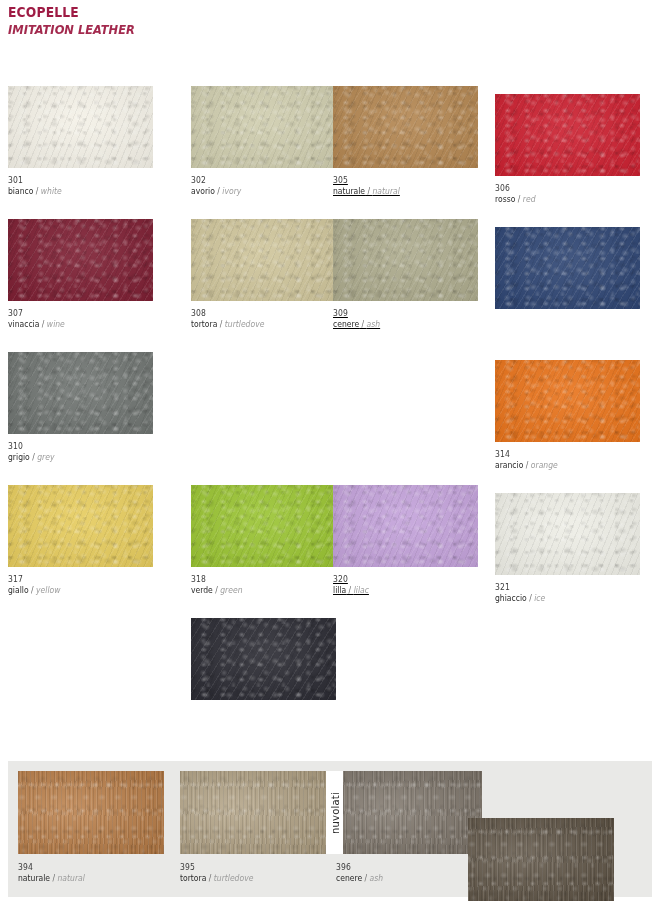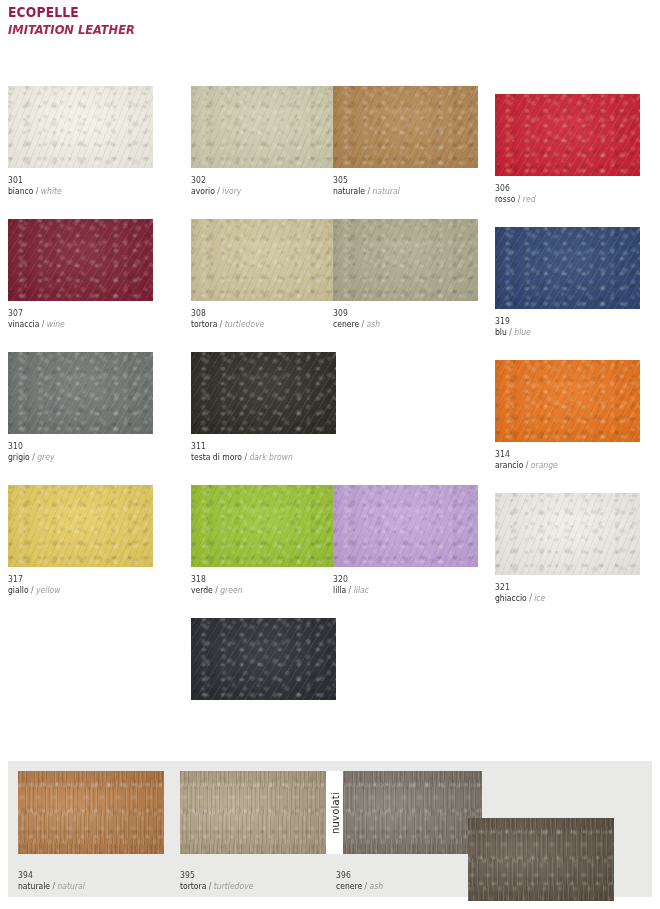--- a/index.html
+++ b/index.html
@@ -55,21 +55,21 @@
     position: relative;
     height: 133px;
   }
   .cell {
     position: absolute;
     top: 0;
     width: 145px;
   }
   .cell.c0 { left: 8px; }
   .cell.c1 { left: 167px; margin-left: 24px; }
-  .cell.c2 { left: 333px; }
+  .cell.c2 { left: 333px; text-decoration: underline; }
   .cell.c3 { left: 495px; margin-top: 8px; }
 
   .swatch {
     width: 145px;
     height: 82px;
     position: relative;
     overflow: hidden;
     background-repeat: repeat;
   }
   
@@ -147,21 +147,21 @@
     width: 644px;
     height: 136px;
     background: #e9e9e7;
   }
   .panel .cell { top: 10px; }
   .panel .cell.p0 { left: 10px; }
   .panel .cell.p1 { left: 172px; }
   .panel .cell.p2 { left: 328px; }
   .panel .cell.p3 { left: 460px; margin-top: 47px; }
   .panel .swatch { width: 146px; height: 83px; }
-  .panel .labels { padding-top: 16px; }
+  .panel .labels { padding-top: 8px; }
 
   .nuvolati-strip {
     position: absolute;
     left: 318px;
     top: 10px;
     width: 17px;
     height: 83px;
     background: #ffffff;
   }
   .nuvolati-strip .vtext {
@@ -233,39 +233,28 @@
       </div>
       <div class="cell c2">
         <div class="swatch" style="background-color: rgb(173, 171, 141);"></div>
         <div class="labels">
           <div class="code">309</div>
           <div class="name"><span>cenere</span><span class="sep"> / </span><span class="en">ash</span></div>
         </div>
       </div>
       <div class="cell c3">
         <div class="swatch" style="background-color: rgb(46, 69, 115);"></div>
-        <div class="labels">
-          <div class="code">319</div>
-          <div class="name"><span>blu</span><span class="sep"> / </span><span class="en">blue</span></div>
-        </div>
       </div>
     </div>
     <div class="row">
       <div class="cell c0">
         <div class="swatch" style="background-color: rgb(111, 116, 113);"></div>
         <div class="labels">
           <div class="code">310</div>
           <div class="name"><span>grigio</span><span class="sep"> / </span><span class="en">grey</span></div>
-        </div>
-      </div>
-      <div class="cell c1">
-        <div class="swatch" style="background-color: rgb(47, 43, 36);"></div>
-        <div class="labels">
-          <div class="code">311</div>
-          <div class="name"><span>testa di moro</span><span class="sep"> / </span><span class="en">dark brown</span></div>
         </div>
       </div>
       <div class="cell c3">
         <div class="swatch" style="background-color: rgb(232, 115, 27);"></div>
         <div class="labels">
           <div class="code">314</div>
           <div class="name"><span>arancio</span><span class="sep"> / </span><span class="en">orange</span></div>
         </div>
       </div>
     </div>

